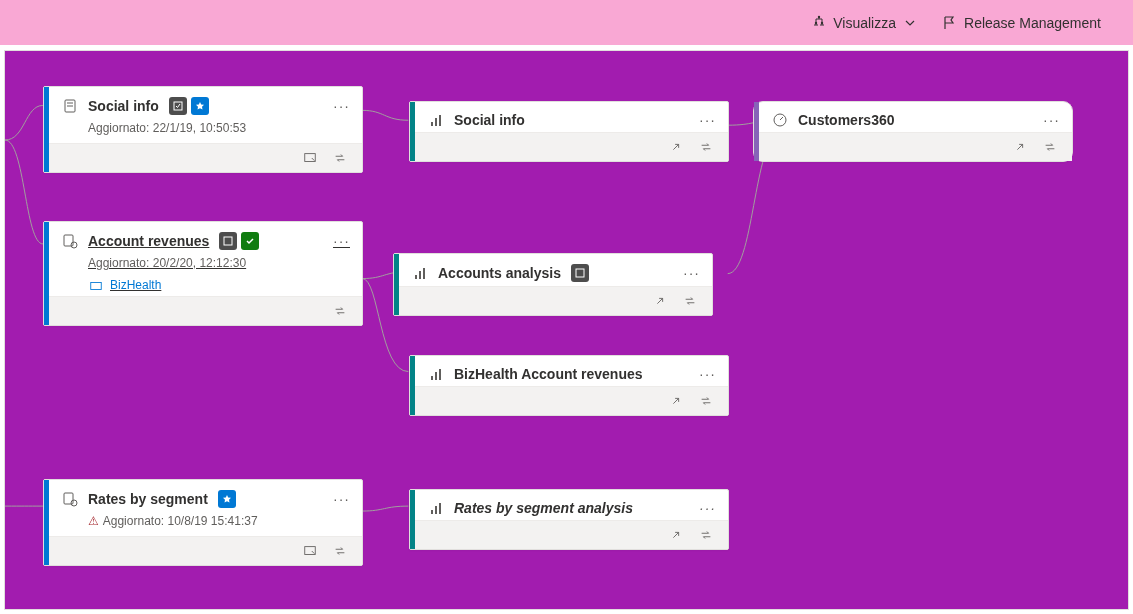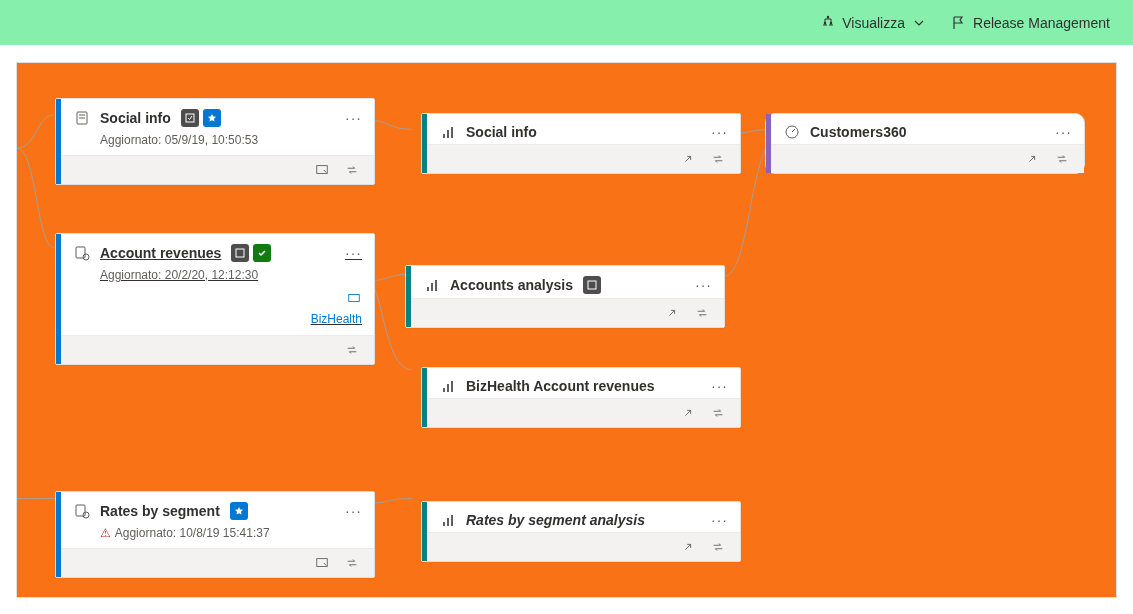--- a/index.html
+++ b/index.html
@@ -15,42 +15,42 @@
     overflow: hidden;
   }
   .topbar {
     position: absolute;
     top: 0; left: 0; right: 0;
     height: 46px;
     display: flex;
     justify-content: flex-end;
     align-items: center;
     gap: 24px;
-    padding: 0 23px;
-    background: #86efac;
+    padding: 0 32px;
+    background: #f9a8d4;
     border-bottom: 1px solid #fff;
     z-index: 10;
   }
   .topbar-item {
     display: flex;
     align-items: center;
     gap: 6px;
     cursor: pointer;
     font-size: 14px;
     color: #323130;
   }
   .canvas {
     position: absolute;
     top: 46px;
     left: 0;
     right: 0;
     bottom: 0;
-    background: #f97316;
+    background: #a21caf;
     border: 1px solid #e1dfdd;
-    margin: 16px;
+    margin: 4px;
   }
   .node {
     position: absolute;
     background: #fff;
     border: 1px solid #e1dfdd;
     border-radius: 2px;
     box-shadow: 0 1px 2px rgba(0,0,0,0.04);
     width: 320px;
   }
   .stripe {
@@ -87,22 +87,22 @@
     font-size: 14px;
     letter-spacing: 1px;
   }
   .subtext {
     padding: 2px 12px 8px 44px;
     color:#605e5c;
     font-size: 12px;
   }
   .subtext .warn { color:#a4262c; margin-right:4px;}
   .link-row {
-    padding: 0 12px 9px 44px;
-    display:flex; align-items:flex-end; gap:6px;flex-direction:column;
+    padding: 0 12px 2px 44px;
+    display:flex; align-items:flex-start; gap:6px;
   }
   .link-row a { color:#0078d4; text-decoration:none; font-size:12px;}
   .footer {
     background:#f3f2f1;
     border-top:1px solid #edebe9;
     display:flex; justify-content:flex-end; align-items:center;
     gap:14px;
     padding: 6px 14px;
   }
   .footer svg, .footer .icon { color:#605e5c; cursor:pointer;}
@@ -174,21 +174,21 @@
             </svg>
       </span>
       <span class="badge badge-blue">
         <svg width="10" height="10" viewBox="0 0 10 10">
               <path d="M5 1l1.2 2.4L9 3.8 7 5.7l.5 2.8L5 7.2 2.5 8.5 3 5.7 1 3.8l2.8-.4z" fill="#fff"></path>
             </svg>
       </span>
     </span>
     <span class="more">···</span>
   </div>
-  <div class="subtext">Aggiornato: 05/9/19, 10:50:53</div>
+  <div class="subtext">Aggiornato: 22/1/19, 10:50:53</div>
   <div class="footer">
     <span class="tiny-icon">
       <svg class="col-svg" viewBox="0 0 16 16">
             <rect x="2" y="3" width="12" height="9" fill="none" stroke="#605e5c"></rect>
             <path d="M10 8l3 3" stroke="#605e5c"></path>
           </svg>
     </span>
     <span class="tiny-icon">
       <svg class="col-svg" viewBox="0 0 16 16">
             <path d="M3 6h8l-2-2M13 10H5l2 2" stroke="#605e5c" fill="none"></path>

